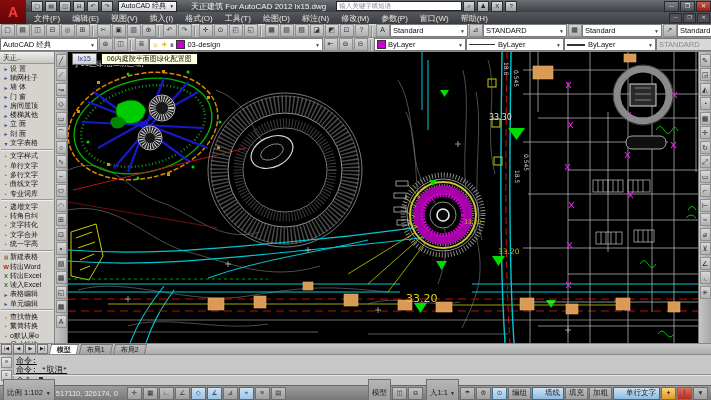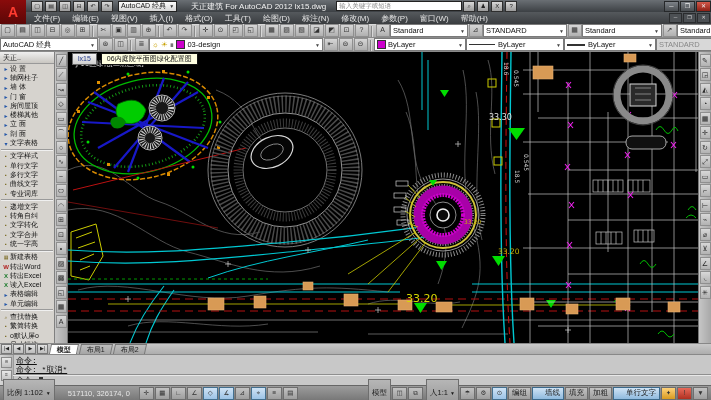--- a/index.html
+++ b/index.html
@@ -79,21 +79,21 @@
   .grip-ic{width:9px;height:9px;margin-top:2px;background:linear-gradient(#e8e8e8,#c2c2c2);border:1px solid #8a8a8a;
     font-size:5px;line-height:8px;text-align:center;color:#444;}
   .cmd-line{position:absolute;left:16px;height:9px;line-height:9px;white-space:pre;text-decoration:underline;}
   #cmd-divider{position:absolute;left:13px;right:0;top:19px;height:1px;background:#8f8f8f;border-bottom:1px solid #e8e8e8;}
   .caret{display:inline-block;width:4px;height:7px;background:#333;vertical-align:middle;margin-left:2px;}
   
   #statusbar{position:absolute;left:0;top:385px;width:711px;height:15px;background:linear-gradient(#9c9c9c,#787878);
     display:flex;align-items:center;font-size:7.5px;color:#1a1a1a;border-top:1px solid #666;box-sizing:border-box;}
   .st-chip{height:11px;display:flex;align-items:center;padding:8px 3px;margin-left:3px;
     background:linear-gradient(#b6b6b6,#949494);border:1px solid #6e6e6e;white-space:nowrap;flex:0 0 auto;}
-  #coords{margin-left:13px;color:#e6e6e6;font-size:7.5px;white-space:nowrap;flex:0 0 auto;}
+  #coords{margin-left:1px;color:#e6e6e6;font-size:7.5px;white-space:nowrap;flex:0 0 auto;}
   .snap-btn{width:13px;height:11px;margin-left:1px;background:linear-gradient(#c2c2c2,#9e9e9e);border:1px solid #6e6e6e;
     font-size:6.5px;line-height:10px;text-align:center;color:#333;flex:0 0 auto;}
   .snap-btn.on{background:linear-gradient(#cfe3f5,#9cc3e6);border-color:#44708f;}
   .tog{height:11px;display:flex;align-items:center;padding:0 3px;margin-left:1px;border:1px solid #6e6e6e;
     background:linear-gradient(#c2c2c2,#9e9e9e);white-space:nowrap;flex:0 0 auto;}
   .tog.on{background:linear-gradient(#cfe3f5,#8fbade);border-color:#3c6a8c;padding-left:12px;}
   .st-spacer{flex:1;}
   text{font-family:"DejaVu Sans","Liberation Sans",sans-serif;}
 </style>
 </head>

